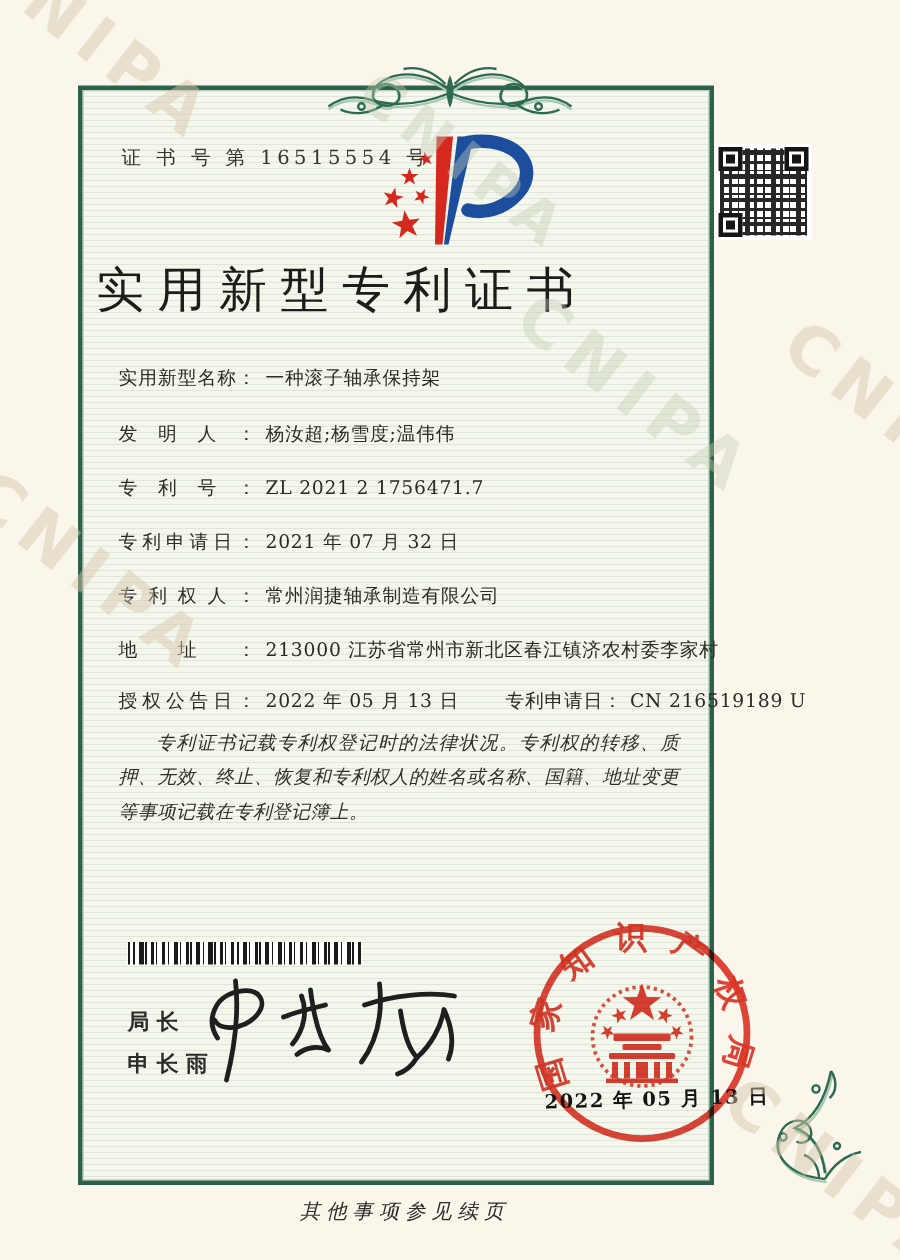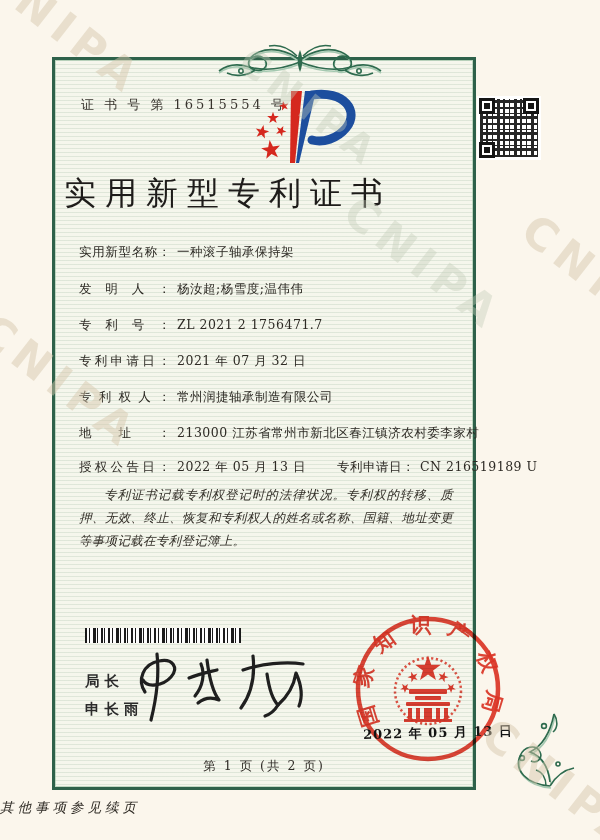--- a/index.html
+++ b/index.html
@@ -69,21 +69,21 @@
   .signer{position:absolute;left:30px;font-family:"DejaVu Sans","Liberation Sans",sans-serif;
     font-size:14.5px;font-weight:700;letter-spacing:5px;color:#2b2b2b}
   .st{top:612px}.sn{top:640px}
   .sig{position:absolute;left:60px;top:586px;width:215px;height:80px}
   
   .seal{position:absolute;left:297px;top:553px;width:152px;height:152px;mix-blend-mode:multiply;opacity:.95}
   .seal-date{position:absolute;left:308px;top:664px;font-size:13px;font-weight:700;letter-spacing:1px;
     color:#141414;transform:rotate(-1.5deg);white-space:nowrap}
   .pageinfo{position:absolute;left:0;top:698px;width:100%;text-align:center;font-size:12.5px;letter-spacing:2px;color:#2f2b26}
   
-  .continuation{position:absolute;left:0;top:799px;width:540px;
+  .continuation{position:absolute;left:0;top:799px;width:540px;text-align:center;
     font-size:13.5px;letter-spacing:4px;color:#2e2a24;font-style:italic}
   .orn-top{position:absolute;left:213px;top:40px;width:174px;height:52px}
   .orn-corner{position:absolute;left:492px;top:706px;width:90px;height:92px}
 </style>
 </head>
 <body>
 
 <div class="wm wm1">CNIPA</div>
 <div class="wm wm2 inside small">CNIPA</div>
 <div class="wm wm3 inside">CNIPA</div>
@@ -188,21 +188,20 @@
           <rect x="-12" y="17" width="4" height="11"></rect>
         <rect x="-4" y="17" width="8" height="11"></rect>
         <rect x="8" y="17" width="4" height="11"></rect>
           <rect x="16" y="17" width="4" height="11"></rect>
         <rect x="-24" y="28" width="48" height="3"></rect>
       </g>
     </g>
   </svg>
   <div class="seal-date">2022 年 05 月 13 日</div>
 
-  <div class="pageinfo">第 1 页 (共 2 页)</div>
 </div>
 
 <svg class="orn-top" viewBox="0 0 174 52" aria-hidden="true">
   <g fill="none" stroke="#a5c9b1" stroke-width="1.6" transform="translate(0,2)">
     <path d="M87,20 C100,10 116,7 128,12 C140,17 142,27 132,30 C124,32 118,26 122,20"></path>
     <path d="M87,22 C102,28 120,32 138,27 C150,23 160,25 168,31"></path>
     <path d="M87,20 C74,10 58,7 46,12 C34,17 32,27 42,30 C50,32 56,26 52,20"></path>
     <path d="M87,22 C72,28 54,32 36,27 C24,23 14,25 6,31"></path>
   </g>
   <g fill="none" stroke="#2e6b4e" stroke-width="1.6">

